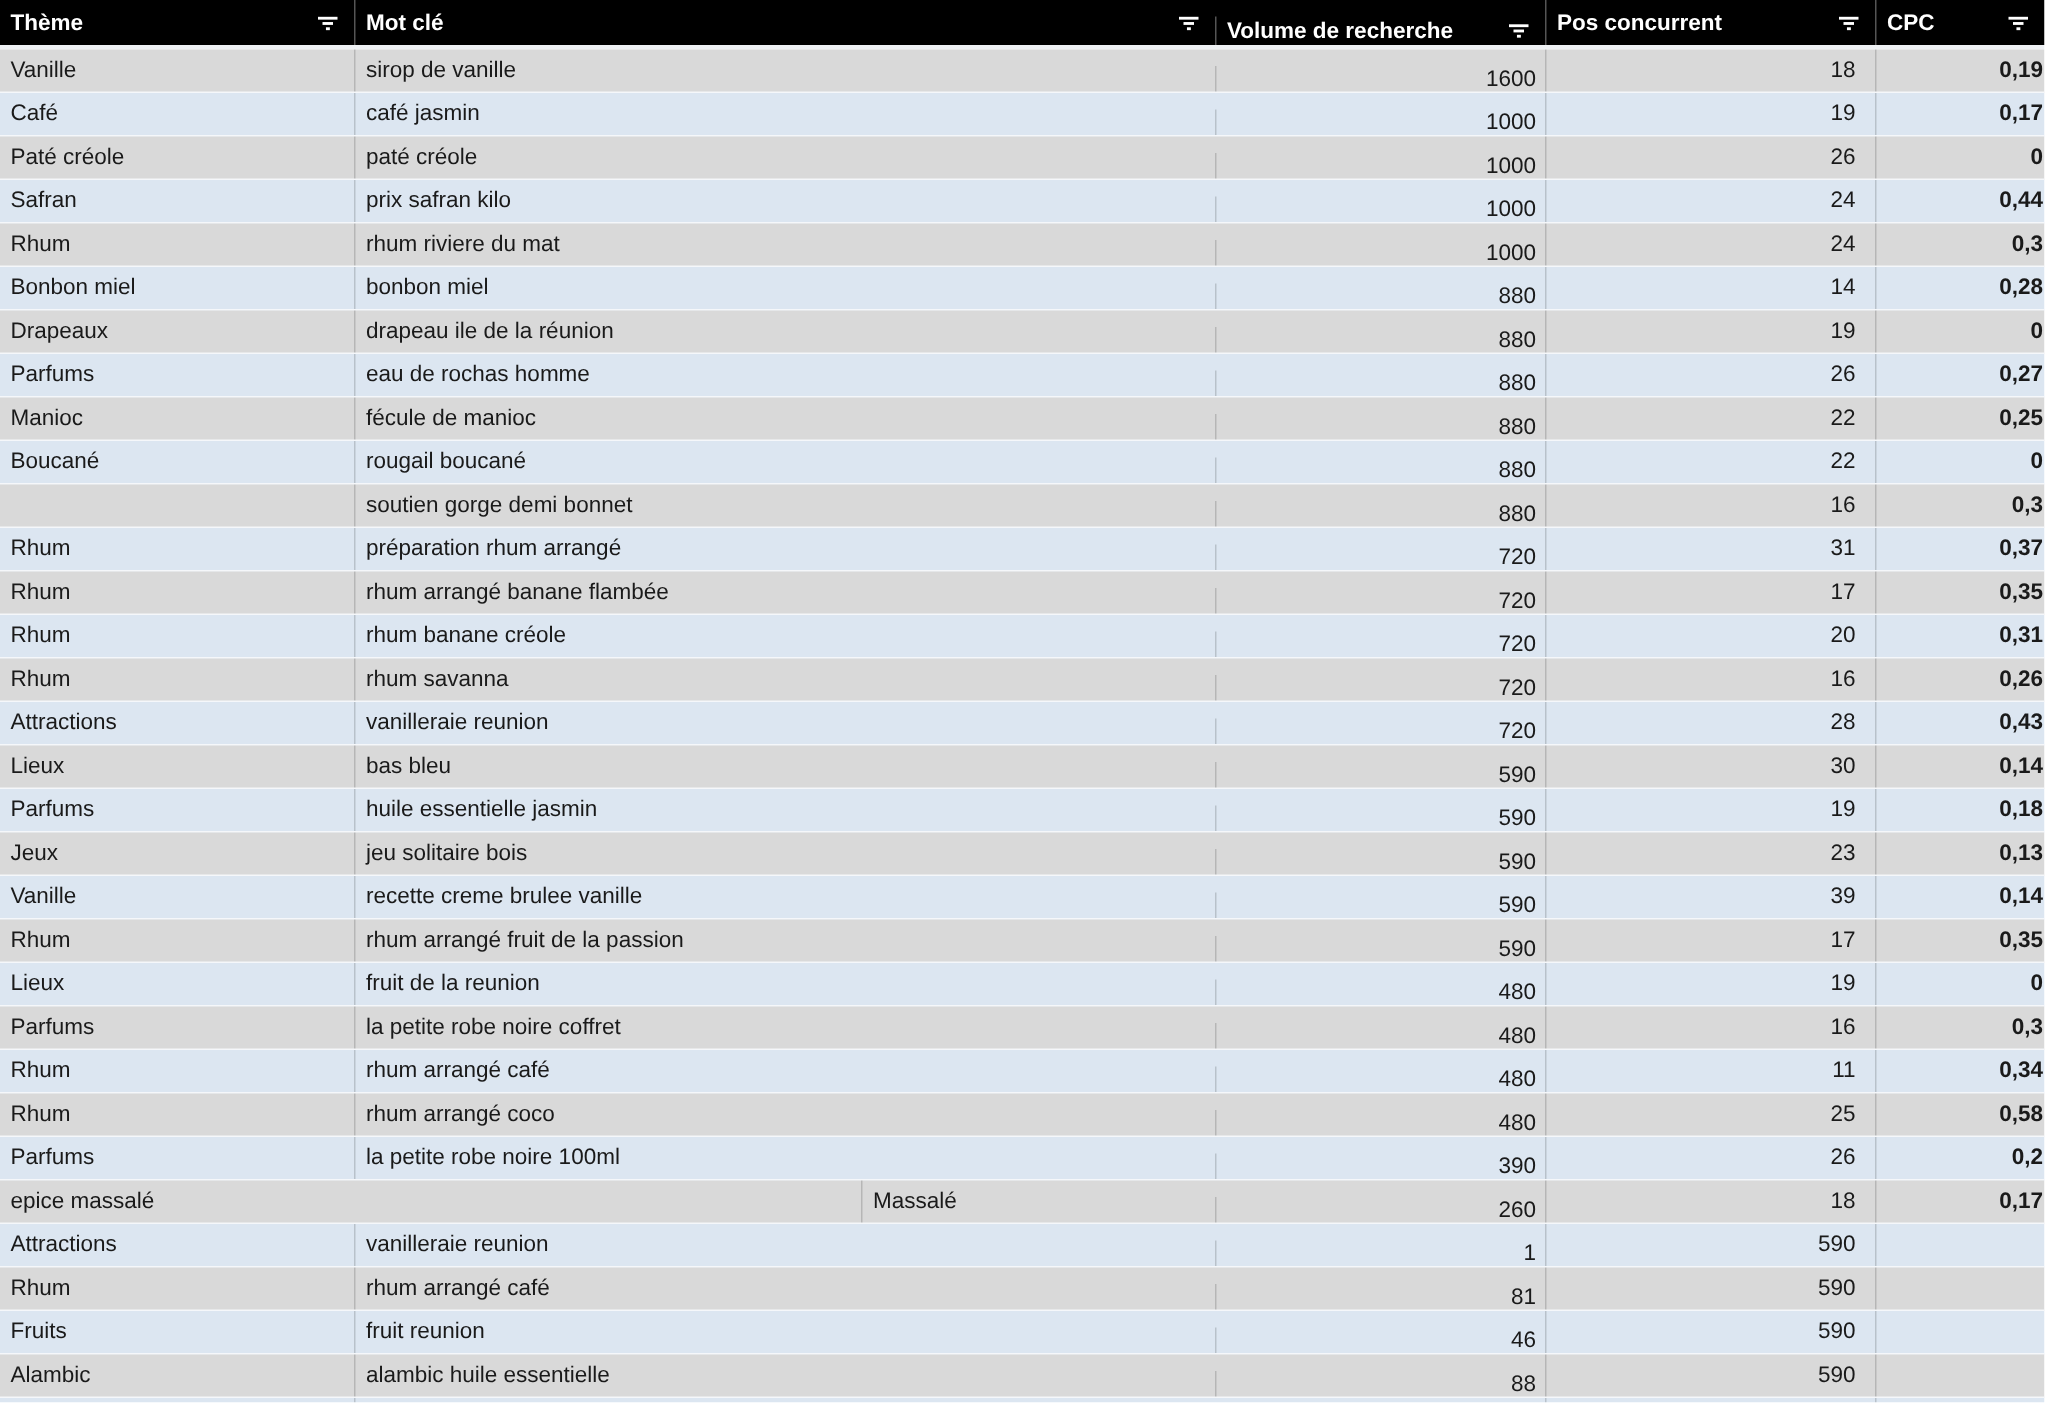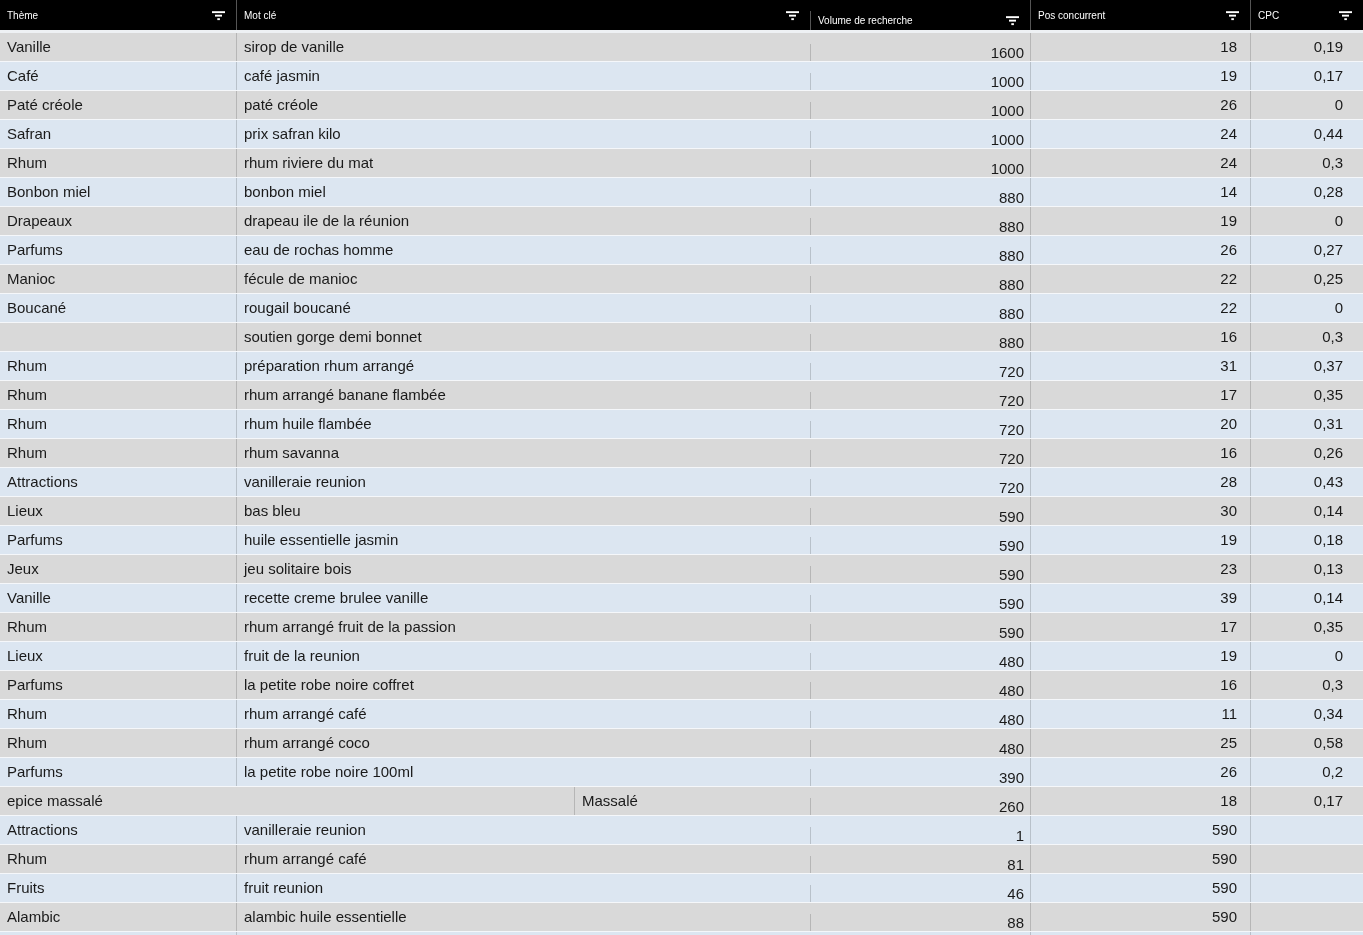--- a/index.html
+++ b/index.html
@@ -7,37 +7,37 @@
     --row-gray:#d9d9d9; --row-blue:#dce6f1; --row-divider:#f5f7fa;
     --col-divider:rgba(0,0,0,0.16); --text:#1a1a1a; --header-gap:#eef1f4;
   }
   *{box-sizing:border-box; margin:0; padding:0;}
   html,body{width:1363px; height:935px; overflow:hidden; background:#ffffff;}
   body{font-family:"Liberation Sans","DejaVu Sans",sans-serif; color:var(--text);}
   .table{display:flex; flex-direction:column; width:1363px; height:935px;}
   .thead{display:flex; flex:none; height:30px; background:var(--header-bg); color:var(--header-text);}
   .header-gap{flex:none; height:3px; background:var(--header-gap);}
   .th{display:flex; align-items:center; justify-content:space-between;
-      padding:0 9px 0 7px; font-weight:normal; font-size:10px; overflow:hidden; white-space:nowrap;}
+      padding:0 9px 0 7px; font-weight:bold; font-size:15px; overflow:hidden; white-space:nowrap;}
   .th + .th{border-left:1px solid var(--header-divider);}
   .filter-btn{display:flex; align-items:center; flex:none; cursor:pointer;}
   .tr{display:flex; flex:none; height:29px; border-bottom:1px solid var(--row-divider);}
   .tr.gray{background:var(--row-gray);}
   .tr.blue{background:var(--row-blue);}
   .td{display:flex; align-items:center; font-size:15px; line-height:28px;
       overflow:hidden; white-space:nowrap; padding:0 6px 0 7px;}
   .td + .td{border-left:1px solid var(--col-divider);}
   .num{justify-content:flex-end;}
   .c0{width:236px; flex:none;}
   .c1{width:574px; flex:none;}
   .c2{width:220px; flex:none;margin-top:11px;}
   .c3{width:220px; flex:none;}
   .c4{width:113px; flex:none;text-align:right;}
   .c3.num{padding-right:13px;}
-  .c4.num{padding-right:20px;}
+  .c4.num{padding-right:1px;font-weight:bold;}
   .tr.partial{flex:1 1 auto; min-height:0; border-bottom:none;}
 </style>
 </head>
 <body>
 
 <div class="table">
 
   <div class="thead">
     <div class="th c0">
       <span>Thème</span>
@@ -166,21 +166,21 @@
     <div class="td c3 num">31</div>
     <div class="td c4 num">0,37</div>
   </div><div class="tr gray">
     <div class="td c0">Rhum</div>
     <div class="td c1">rhum arrangé banane flambée</div>
     <div class="td c2 num">720</div>
     <div class="td c3 num">17</div>
     <div class="td c4 num">0,35</div>
   </div><div class="tr blue">
     <div class="td c0">Rhum</div>
-    <div class="td c1">rhum huile flambée</div>
+    <div class="td c1">rhum banane créole</div>
     <div class="td c2 num">720</div>
     <div class="td c3 num">20</div>
     <div class="td c4 num">0,31</div>
   </div><div class="tr gray">
     <div class="td c0">Rhum</div>
     <div class="td c1">rhum savanna</div>
     <div class="td c2 num">720</div>
     <div class="td c3 num">16</div>
     <div class="td c4 num">0,26</div>
   </div><div class="tr blue">

